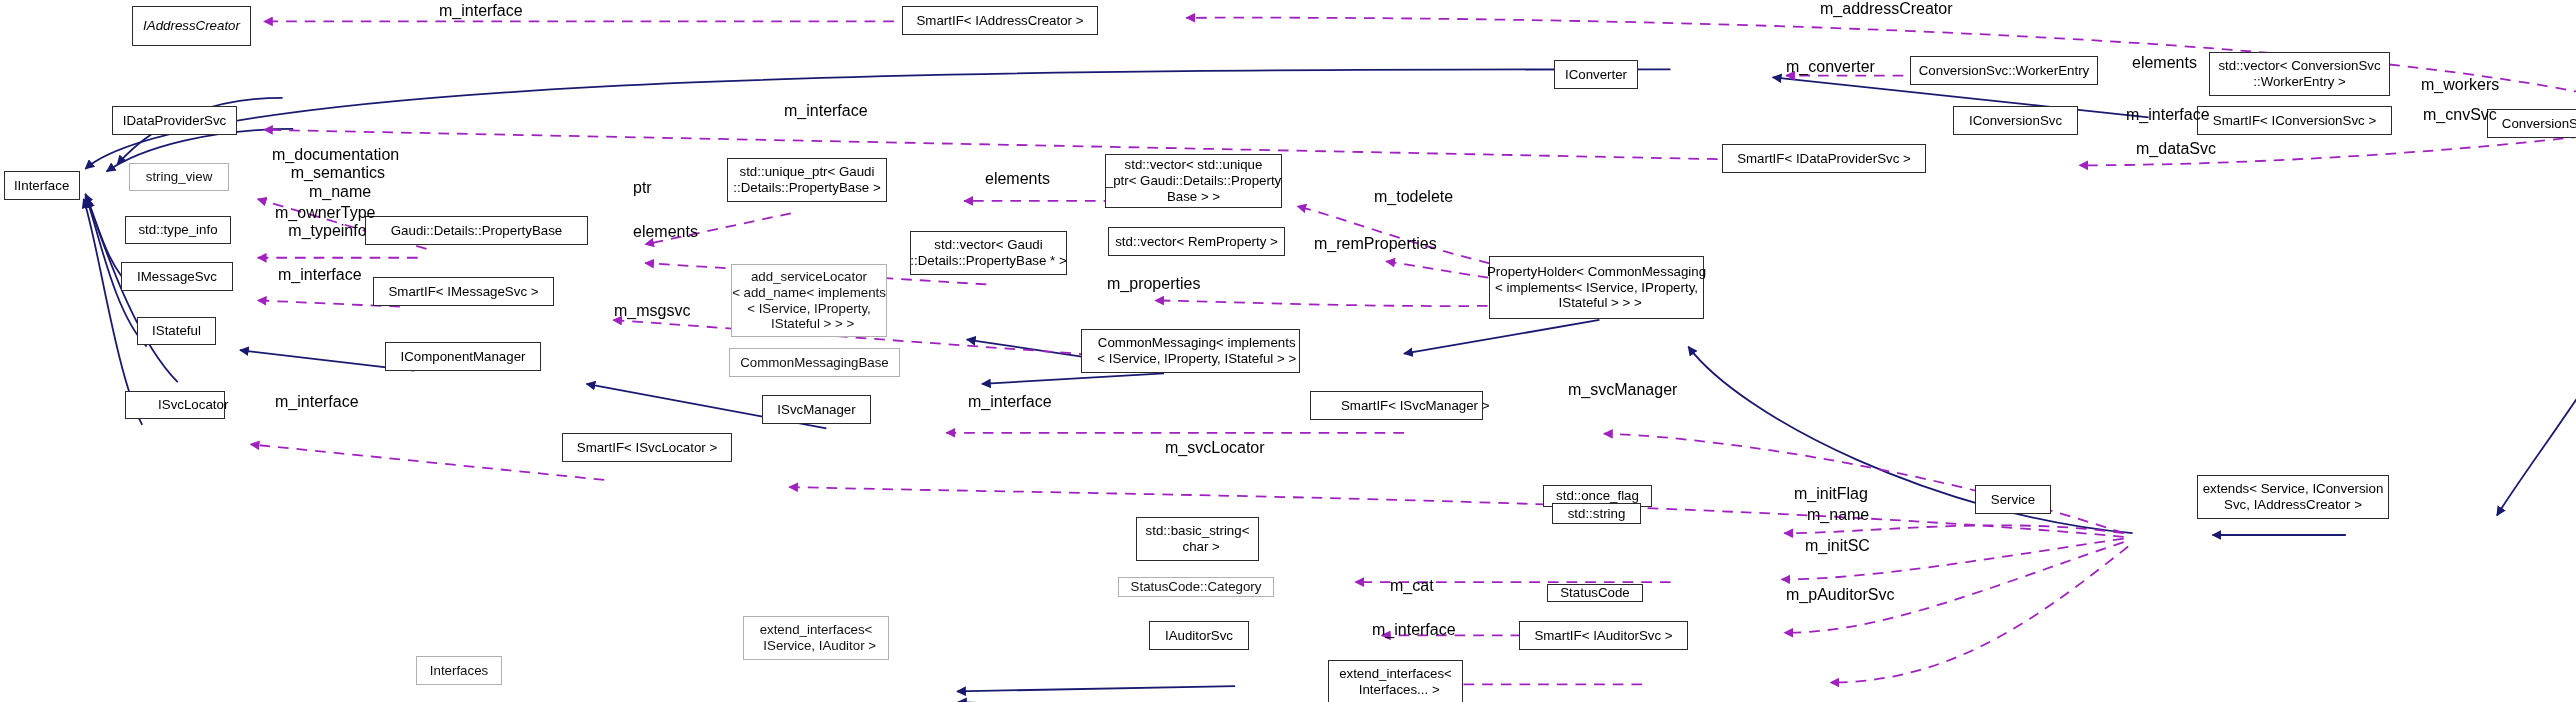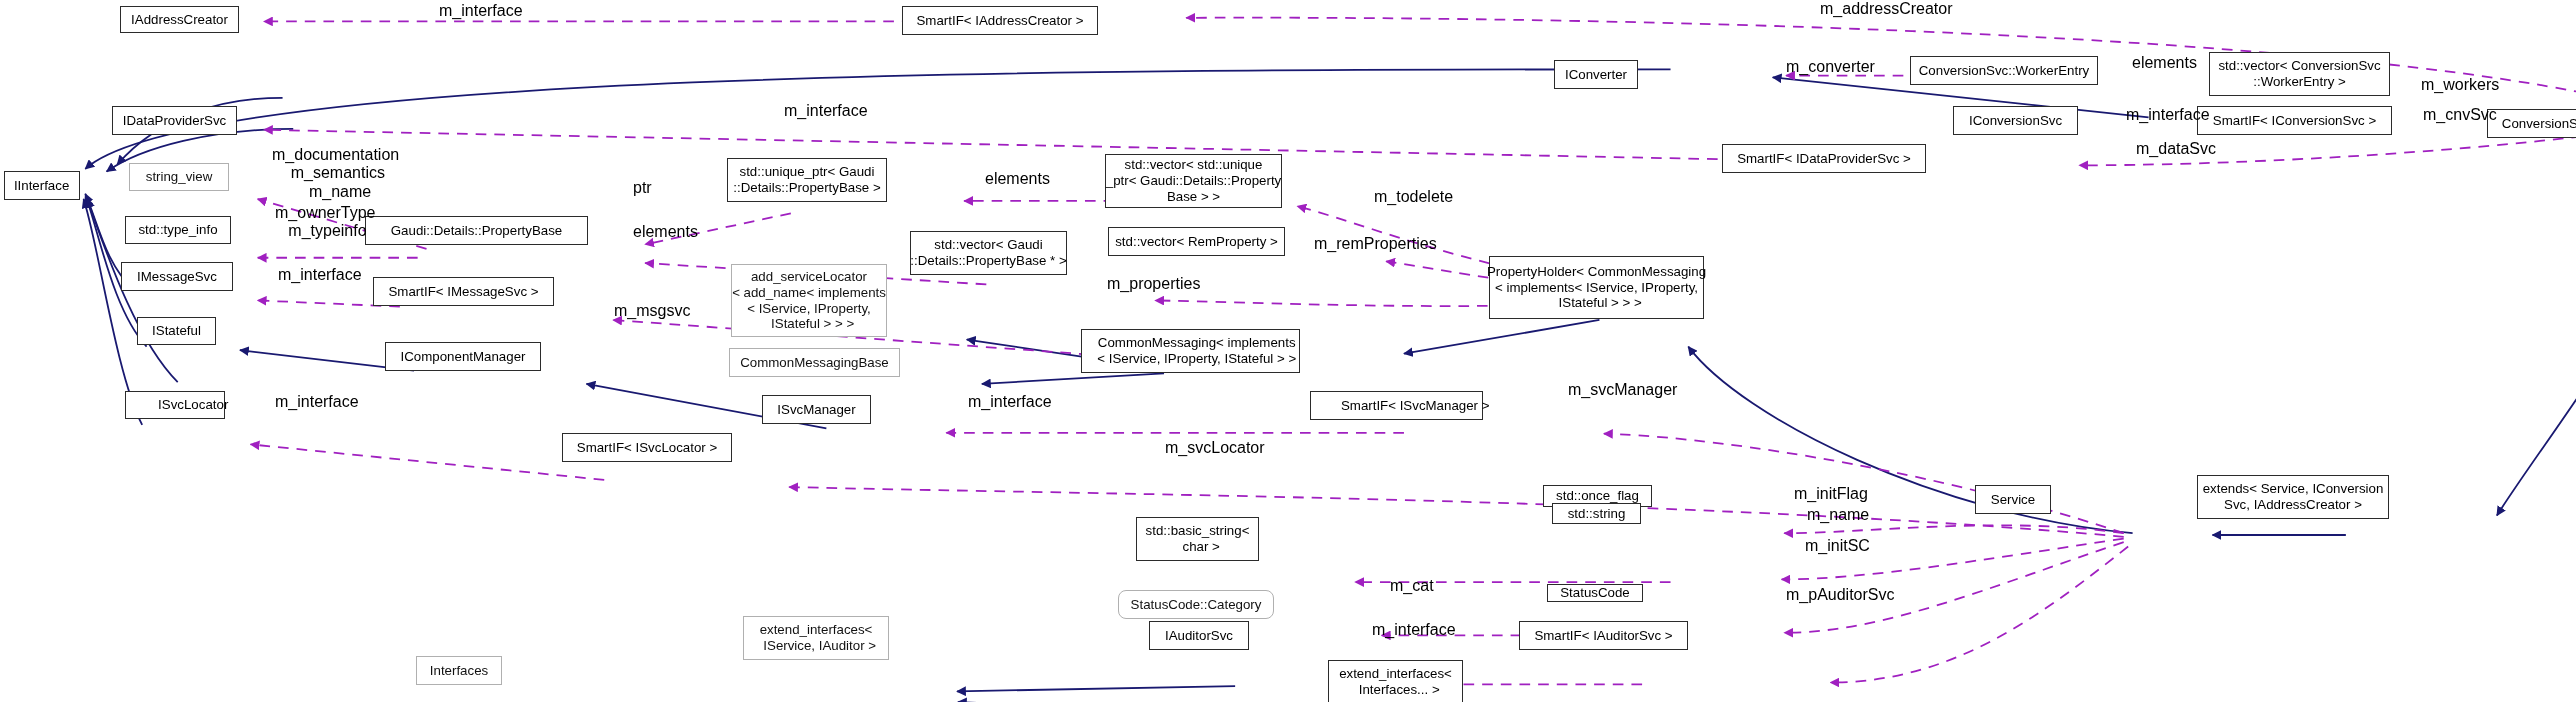--- a/index.html
+++ b/index.html
@@ -170,21 +170,21 @@
       <path d="M2390,610 C2240,660 2120,712 2008,712"></path>
 
       <path d="M1848,770 L1538,770"></path>
 
       <path d="M2395,615 C2300,690 2200,768 2060,768"></path>
     </g>
   </svg>
 
   <div id="nodes">
       <div class="node thick" style="left: 3.6px; top: 171px; width: 76px; height: 29px;">IInterface</div>
-      <div class="node thick" style="left: 120px; top: 6.2px; width: 119px; height: 27px;">IAddressCreator</div>
+      <div class="node thick" style="left: 132px; top: 6.2px; width: 119px; height: 40px; font-style: italic;">IAddressCreator</div>
       <div class="node thick" style="left: 112px; top: 106px; width: 125px; height: 29px;">IDataProviderSvc</div>
       <div class="node grey" style="left: 129px; top: 163px; width: 100px; height: 28.4px;">string_view</div>
       <div class="node thick" style="left: 125px; top: 216px; width: 106px; height: 28.4px;">std::type_info</div>
       <div class="node thick" style="left: 121px; top: 262px; width: 112px; height: 29px;">IMessageSvc</div>
       <div class="node thick" style="left: 137px; top: 317px; width: 79px; height: 28.4px;">IStateful</div>
       <div class="node thick" style="left: 125px; top: 391px; width: 100px; height: 28.4px; padding-left: 40px;">ISvcLocator</div>
       <div class="node thick" style="left: 385px; top: 342px; width: 156px; height: 29px;">IComponentManager</div>
       <div class="node thick" style="left: 373px; top: 277px; width: 181px; height: 29px;">SmartIF&lt; IMessageSvc &gt;</div>
       <div class="node thick" style="left: 562px; top: 433px; width: 170px; height: 29px;">SmartIF&lt; ISvcLocator &gt;</div>
       <div class="node thick" style="left: 365px; top: 216px; width: 223px; height: 29px;">Gaudi::Details::PropertyBase</div>
@@ -205,21 +205,21 @@
       <div class="node thick" style="left: 1081px; top: 329px; width: 219px; height: 44px; padding-left: 16px;">CommonMessaging&lt; implements
 &lt; IService, IProperty, IStateful &gt; &gt;</div>
       <div class="node thick" style="left: 1489px; top: 256px; width: 215px; height: 63px;">PropertyHolder&lt; CommonMessaging
 &lt; implements&lt; IService, IProperty,
   IStateful &gt; &gt; &gt;</div>
       <div class="node thick" style="left: 1310px; top: 391px; width: 173px; height: 29px; padding-left: 41px;">SmartIF&lt; ISvcManager &gt;</div>
       <div class="node thick" style="left: 1543px; top: 485px; width: 109px; height: 22px; text-align: right;">std::once_flag</div>
       <div class="node thick" style="left: 1136px; top: 517px; width: 123px; height: 44px;">std::basic_string&lt;
   char &gt;</div>
       <div class="node thick" style="left: 1552px; top: 503px; width: 89px; height: 21px;">std::string</div>
-      <div class="node grey" style="left: 1118px; top: 590px; width: 156px; height: 29px; border-radius: 8px;">StatusCode::Category</div>
+      <div class="node grey" style="left: 1118px; top: 577px; width: 156px; height: 20px;">StatusCode::Category</div>
       <div class="node thick" style="left: 1547px; top: 584px; width: 96px; height: 18px;">StatusCode</div>
       <div class="node thick" style="left: 1975px; top: 485px; width: 76px; height: 29px;">Service</div>
       <div class="node grey" style="left: 743px; top: 616px; width: 146px; height: 44px;">extend_interfaces&lt;
   IService, IAuditor &gt;</div>
       <div class="node grey" style="left: 416px; top: 656px; width: 86px; height: 29px;">Interfaces</div>
       <div class="node thick" style="left: 1149px; top: 621px; width: 100px; height: 29px;">IAuditorSvc</div>
       <div class="node thick" style="left: 1519px; top: 621px; width: 169px; height: 29px;">SmartIF&lt; IAuditorSvc &gt;</div>
       <div class="node thick" style="left: 1328px; top: 660px; width: 135px; height: 44px;">extend_interfaces&lt;
   Interfaces... &gt;</div>
       <div class="node thick" style="left: 1554px; top: 60px; width: 84px; height: 29px;">IConverter</div>

